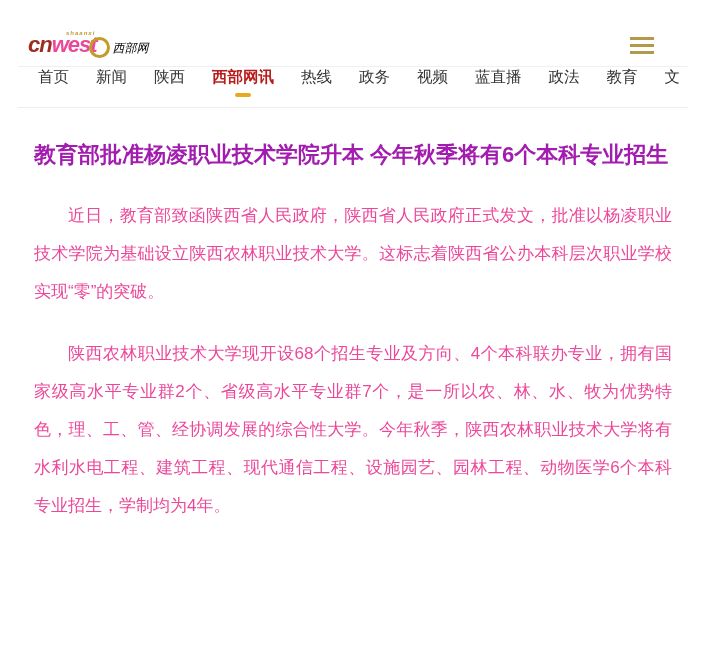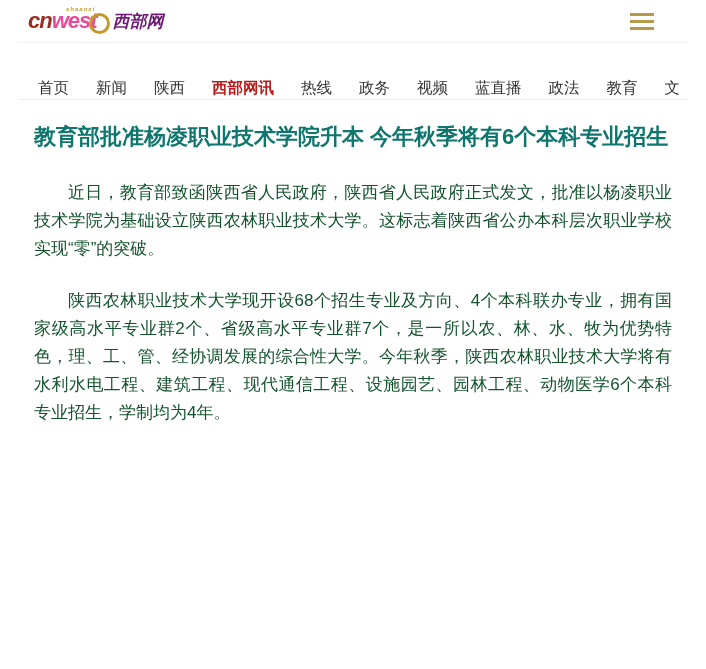--- a/index.html
+++ b/index.html
@@ -10,20 +10,21 @@
     color: #3a3a3a;
   }
 
   
   .header {
     height: 42px;
     display: flex;
     align-items: center;
     justify-content: space-between;
     padding: 0 52px 0 28px;
+    margin-top: 24px;
   }
   .logo {
     display: flex;
     align-items: flex-end;
     position: relative;
     cursor: pointer;
     line-height: 1;
   }
   .logo-tagline {
     position: absolute;
@@ -53,24 +54,24 @@
     width: 21px;
     height: 21px;
     border: 3px solid #c49a2d;
     border-radius: 50%;
     margin-left: -8px;
     margin-bottom: 0px;
     position: relative;
     top: 2px;
   }
   .logo-zh {
-    font-size: 17px;
-    font-weight: 700;
+    font-size: 12px;
+    font-weight: 400;
     font-style: italic;
-    color: #701a75;
+    color: #000000;
     margin-left: 3px;
     margin-bottom: 2px;
     white-space: nowrap;
   }
   .menu-btn {
     width: 24px;
     height: 17px;
     display: flex;
     flex-direction: column;
     justify-content: space-between;
@@ -81,23 +82,23 @@
     height: 3px;
     width: 100%;
     background: #b5994b;
   }
 
   
   .nav {
     margin: 0 18px;
     border-top: 1px solid #f0f0f0;
     border-bottom: 1px solid #eeeeee;
-    height: 58px;
+    height: 42px;
     display: flex;
-    align-items: flex-end;
+    align-items: flex-start;
     gap: 27px;
     padding-left: 20px;
     overflow: hidden;
     white-space: nowrap;
   }
   .nav-item {
     font-size: 15.5px;
     color: #333333;
     cursor: pointer;
     position: relative;
@@ -117,38 +118,38 @@
     height: 4px;
     border-radius: 3px;
     background: #e8a820;
   }
 
   
   .article {
     padding: 0 34px;
   }
   .article-title {
-    margin-top: 18px;
+    margin-top: 28px;
     font-size: 22px;
     line-height: 37px;
     font-weight: bold;
-    color: #0f766e;
+    color: #a21caf;
     font-family: "Liberation Sans", "DejaVu Sans", sans-serif;
   }
   .article-date {
     margin-top: 15px;
     text-align: right;
     font-size: 13px;
     color: #9a9a9a;
   }
   .article-body { margin-top: 12px; }
   .article-body p {
     font-size: 17px;
-    line-height: 28px;
-    color: #14532d;
+    line-height: 38px;
+    color: #ec4899;
     text-align: justify;
     text-indent: 2em;
     margin-top: 24px;
   }
 </style>
 </head>
 <body>
 
 <div class="header">
   <div class="logo">

